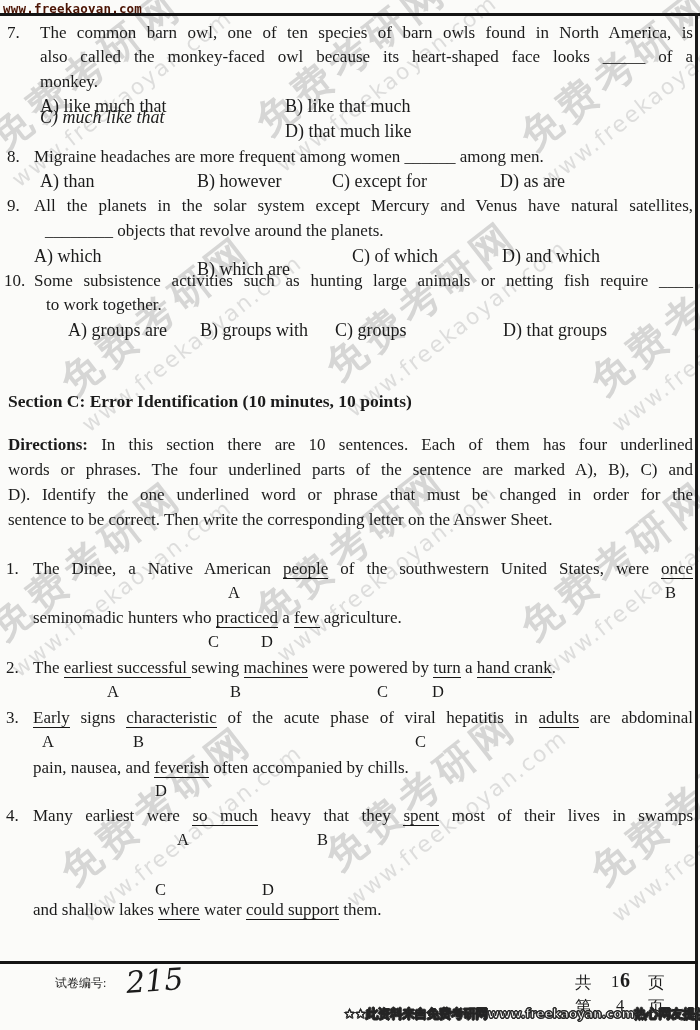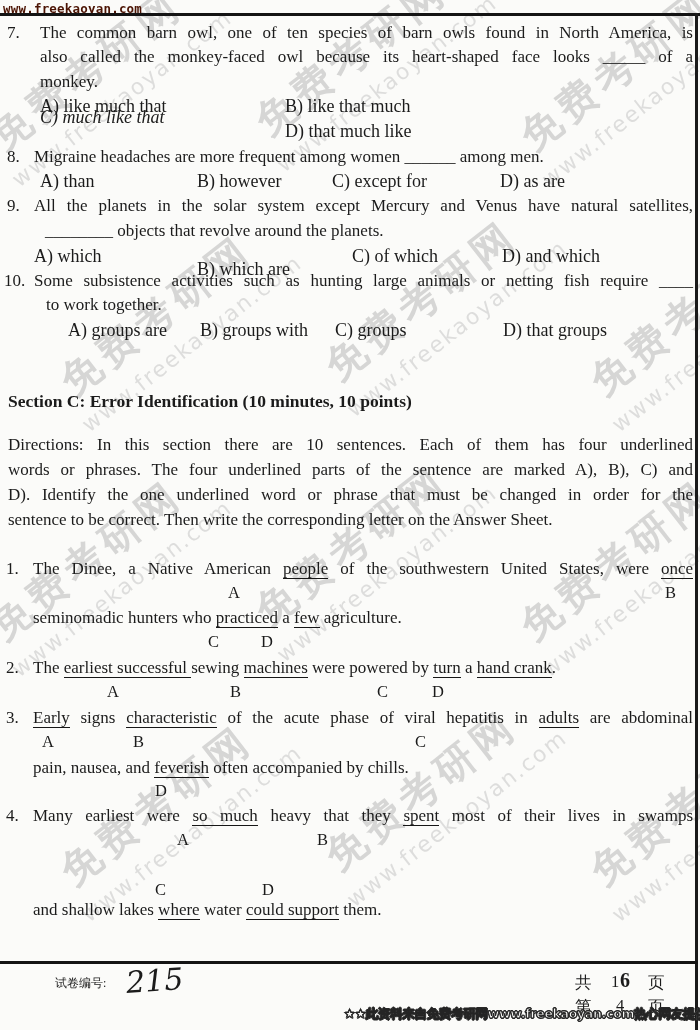--- a/index.html
+++ b/index.html
@@ -4,21 +4,21 @@
 <style>
   html,body{margin:0;padding:0;}
   body{
     width:700px;height:1030px;position:relative;overflow:hidden;
     background:#fbfbf9;color:#1b1b1b;
     font-family:"Liberation Serif","DejaVu Serif",serif;
   }
   .line{position:absolute;height:25px;line-height:24px;font-size:17px;white-space:pre;}
   .line.j{white-space:normal;text-align:justify;text-align-last:justify;}
   .seg-u{border-bottom:1.6px solid #161616;}
-  .seg-b{font-weight:normal;margin-top:33px;}
+  .seg-b{font-weight:bold;margin-top:33px;}
   .qnum{position:absolute;font-size:17px;line-height:24px;}
   .opt{position:absolute;font-size:18px;line-height:24px;white-space:pre;}
   .marker{position:absolute;font-size:16.5px;line-height:22px;}
   #site-url{
     position:absolute;top:1px;left:3px;
     font-family:"DejaVu Sans Mono",monospace;font-weight:bold;
     font-size:12.5px;letter-spacing:0.2px;color:#4c1404;
   }
   #top-rule{position:absolute;top:13px;left:0;width:700px;height:3px;background:#141414;}
   #right-edge{position:absolute;top:13px;left:695px;width:2.5px;height:1017px;background:#1a1a1a;}

